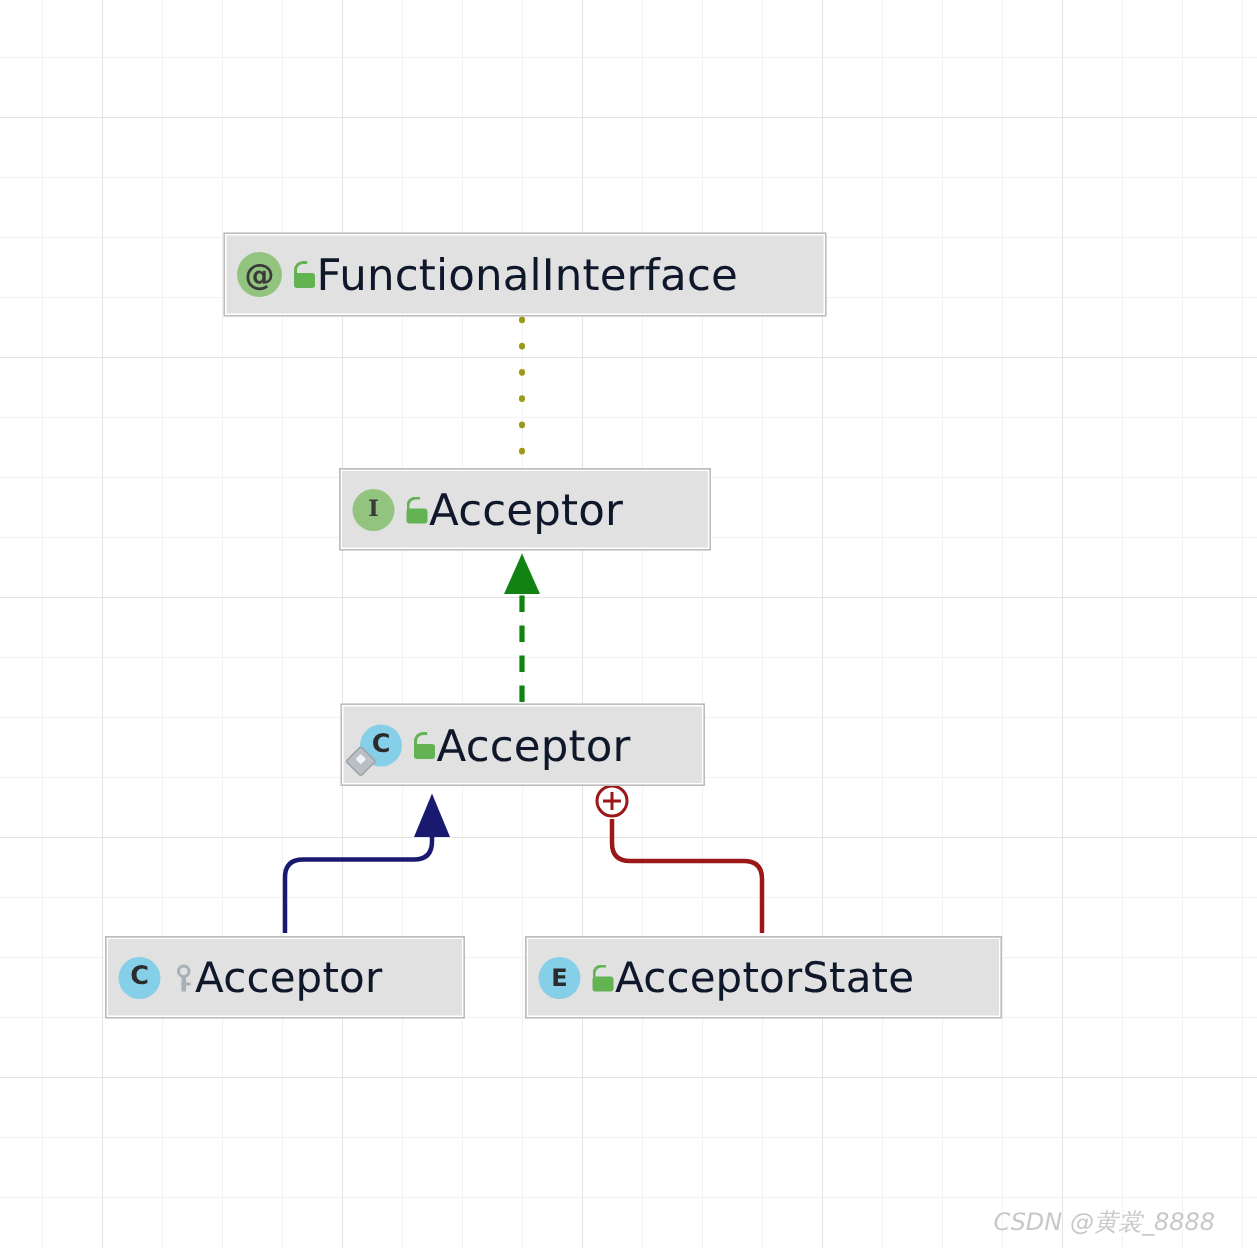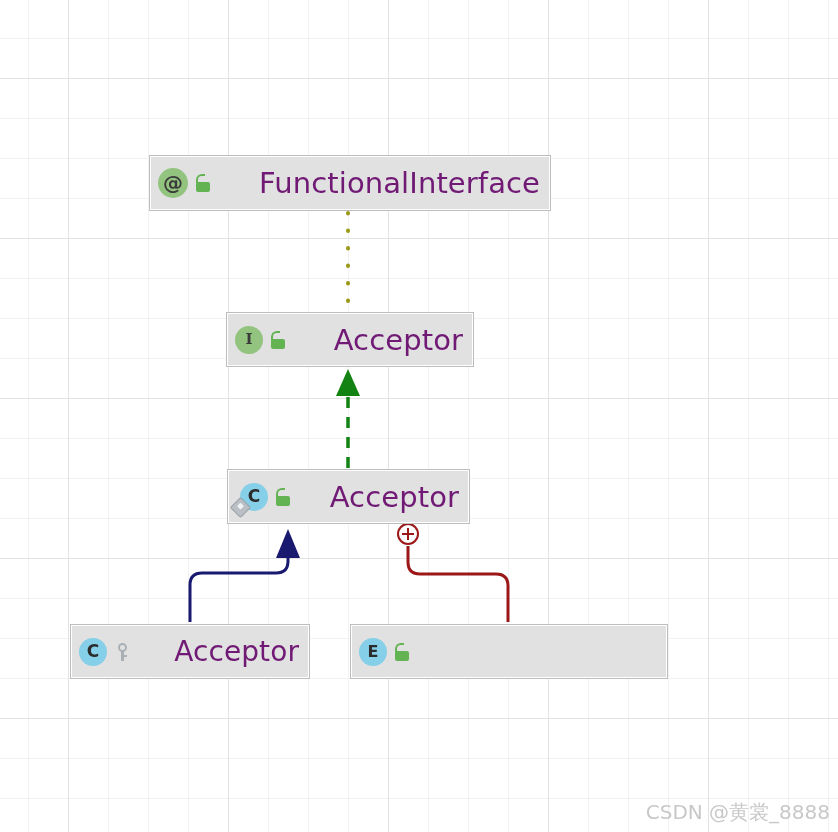--- a/index.html
+++ b/index.html
@@ -50,22 +50,22 @@
     box-sizing: border-box;
     background: #e1e1e1;
     border: 1px solid #bdbdbd;
     box-shadow: 0 0 0 1px #ffffff inset;
     display: flex;
     align-items: center;
     padding: 0 10px 0 8px;
   }
   .node .label {
     flex: 1 1 auto;
-    text-align: right;
-    color: #701a75;
+    text-align: left;
+    color: #0f172a;
     white-space: nowrap;
     letter-spacing: 0.1px;
   }
 
   
   .badge {
     position: relative;
     flex: 0 0 auto;
     border-radius: 50%;
     display: flex;
@@ -184,26 +184,27 @@
   .plus-marker::before {
     left: 3px;  top: 8.2px;  width: 12px; height: 2px;
   }
   .plus-marker::after {
     left: 8.2px; top: 3px;  width: 2px;  height: 12px;
   }
 
   
   .watermark {
     position: absolute;
-    right: 8px;
+    right: 28px;
     bottom: 6px;
     color: #c8c8c8;
-    font-size: 20px;
+    font-size: 16px;
     font-family: "DejaVu Sans", sans-serif;
     white-space: nowrap;
+    font-style: italic;
   }
 </style>
 </head>
 <body>
 
 <div id="canvas">
 
   <svg class="edges" viewBox="0 0 838 832" width="838" height="832">
 
       Runnable --&gt;
@@ -259,17 +260,18 @@
     </div>
     <div class="label" style="font-size:28px;">Acceptor</div>
   </div>
 
   <div class="node" style="left:350px; top:624px; width:318px; height:55px;">
     <div class="badge badge-blue" style="width:28px; height:28px; font-size:16px;">E</div>
     <div class="padlock">
       <span class="shackle"></span>
         <span class="body"></span>
     </div>
+    <div class="label" style="font-size:28px;">AcceptorState</div>
   </div>
 
   <div class="watermark">CSDN @黄裳_8888</div>
 
 </div>
 
 </body></html>

